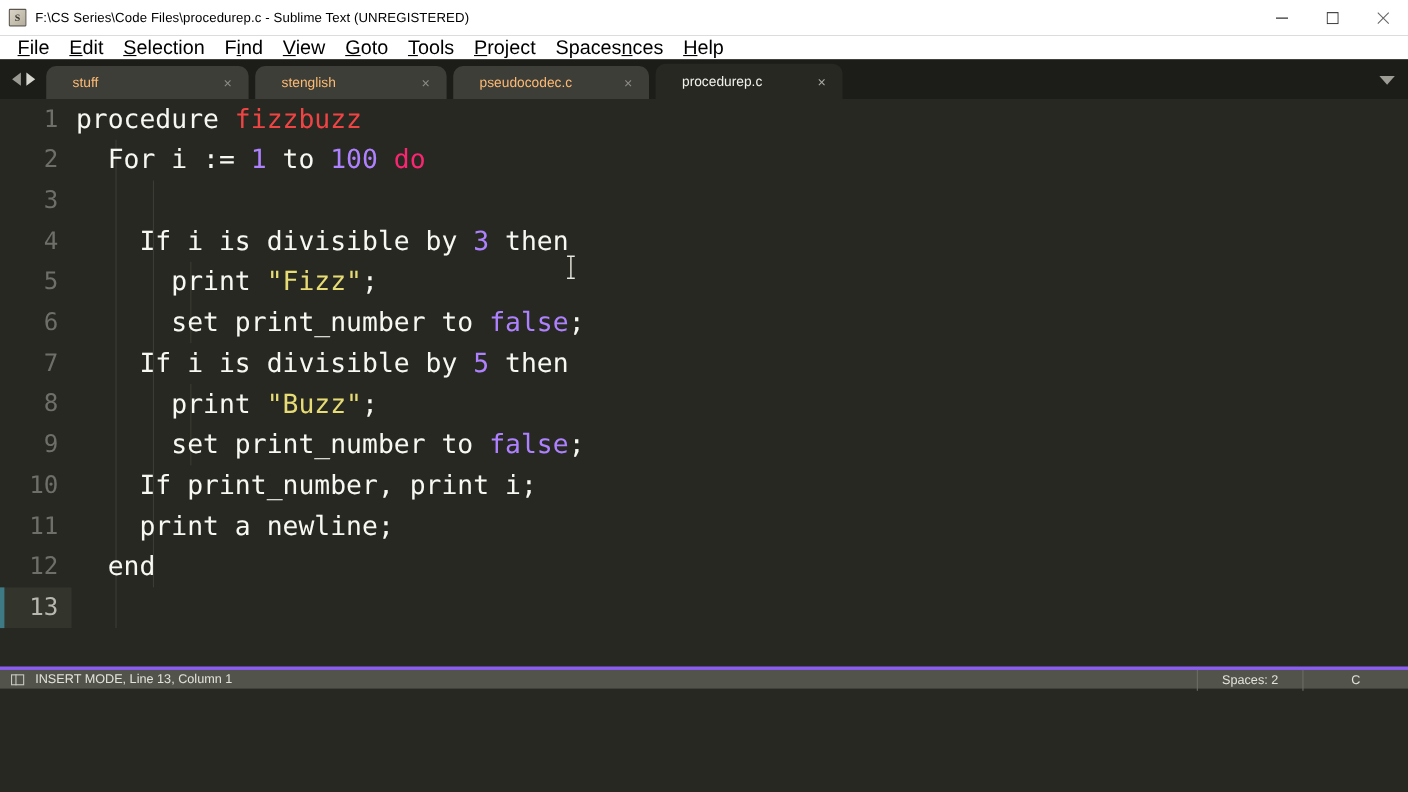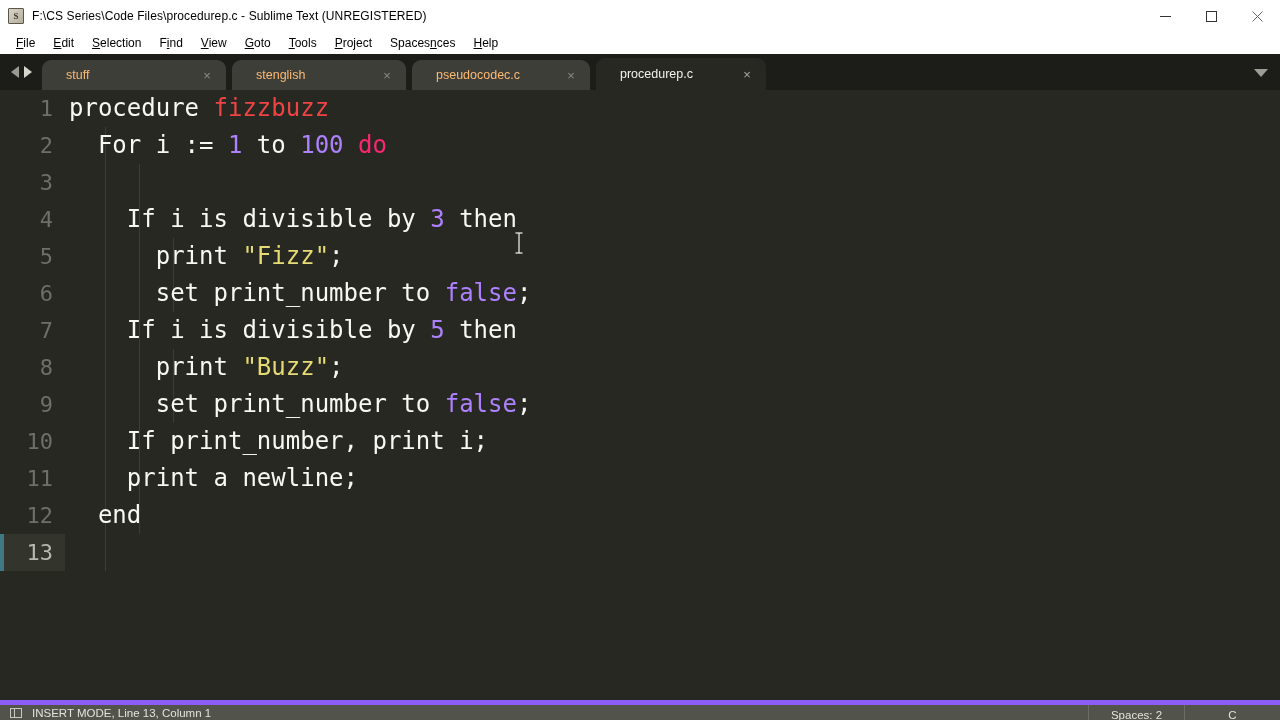--- a/index.html
+++ b/index.html
@@ -8,21 +8,21 @@
     width: 1280px;
     height: 720px;
     overflow: hidden;
     background: #272822;
     font-family: "Liberation Sans", sans-serif;
   }
 
   #app {
     position: relative;
     width: 1280px;
-    height: 720px;
+    height: 626px;
     display: flex;
     flex-direction: column;
     background: #272822;
   }
 
   
   .titlebar {
     height: 32px;
     background: #ffffff;
     display: flex;
@@ -72,21 +72,21 @@
   
   .menubar {
     height: 22px;
     background: #ffffff;
     display: flex;
     align-items: center;
     padding-left: 7px;
     flex: 0 0 22px;
   }
   .menu-item {
-    font-size: 12px;
+    font-size: 18px;
     color: #000000;
     padding: 0 9px;
     height: 20px;
     line-height: 20px;
     white-space: nowrap;
   }
   .menu-item .mn { text-decoration: underline; }
 
   
   .tabbar {
@@ -241,21 +241,21 @@
   }
 
   
   .statusbar {
     height: 20px;
     background: #52534b;
     display: flex;
     align-items: center;
     flex: 0 0 20px;
     position: relative;
-    border-top: 5px solid #8b5cf6;
+    border-top: 3px solid #8b5cf6;
   }
   .sb-icon {
     width: 12px; height: 10px;
     border: 1px solid #c9c9c1;
     margin-left: 10px;
     margin-right: 10px;
     position: relative;
     flex: 0 0 12px;
   }
   .sb-icon::after {

